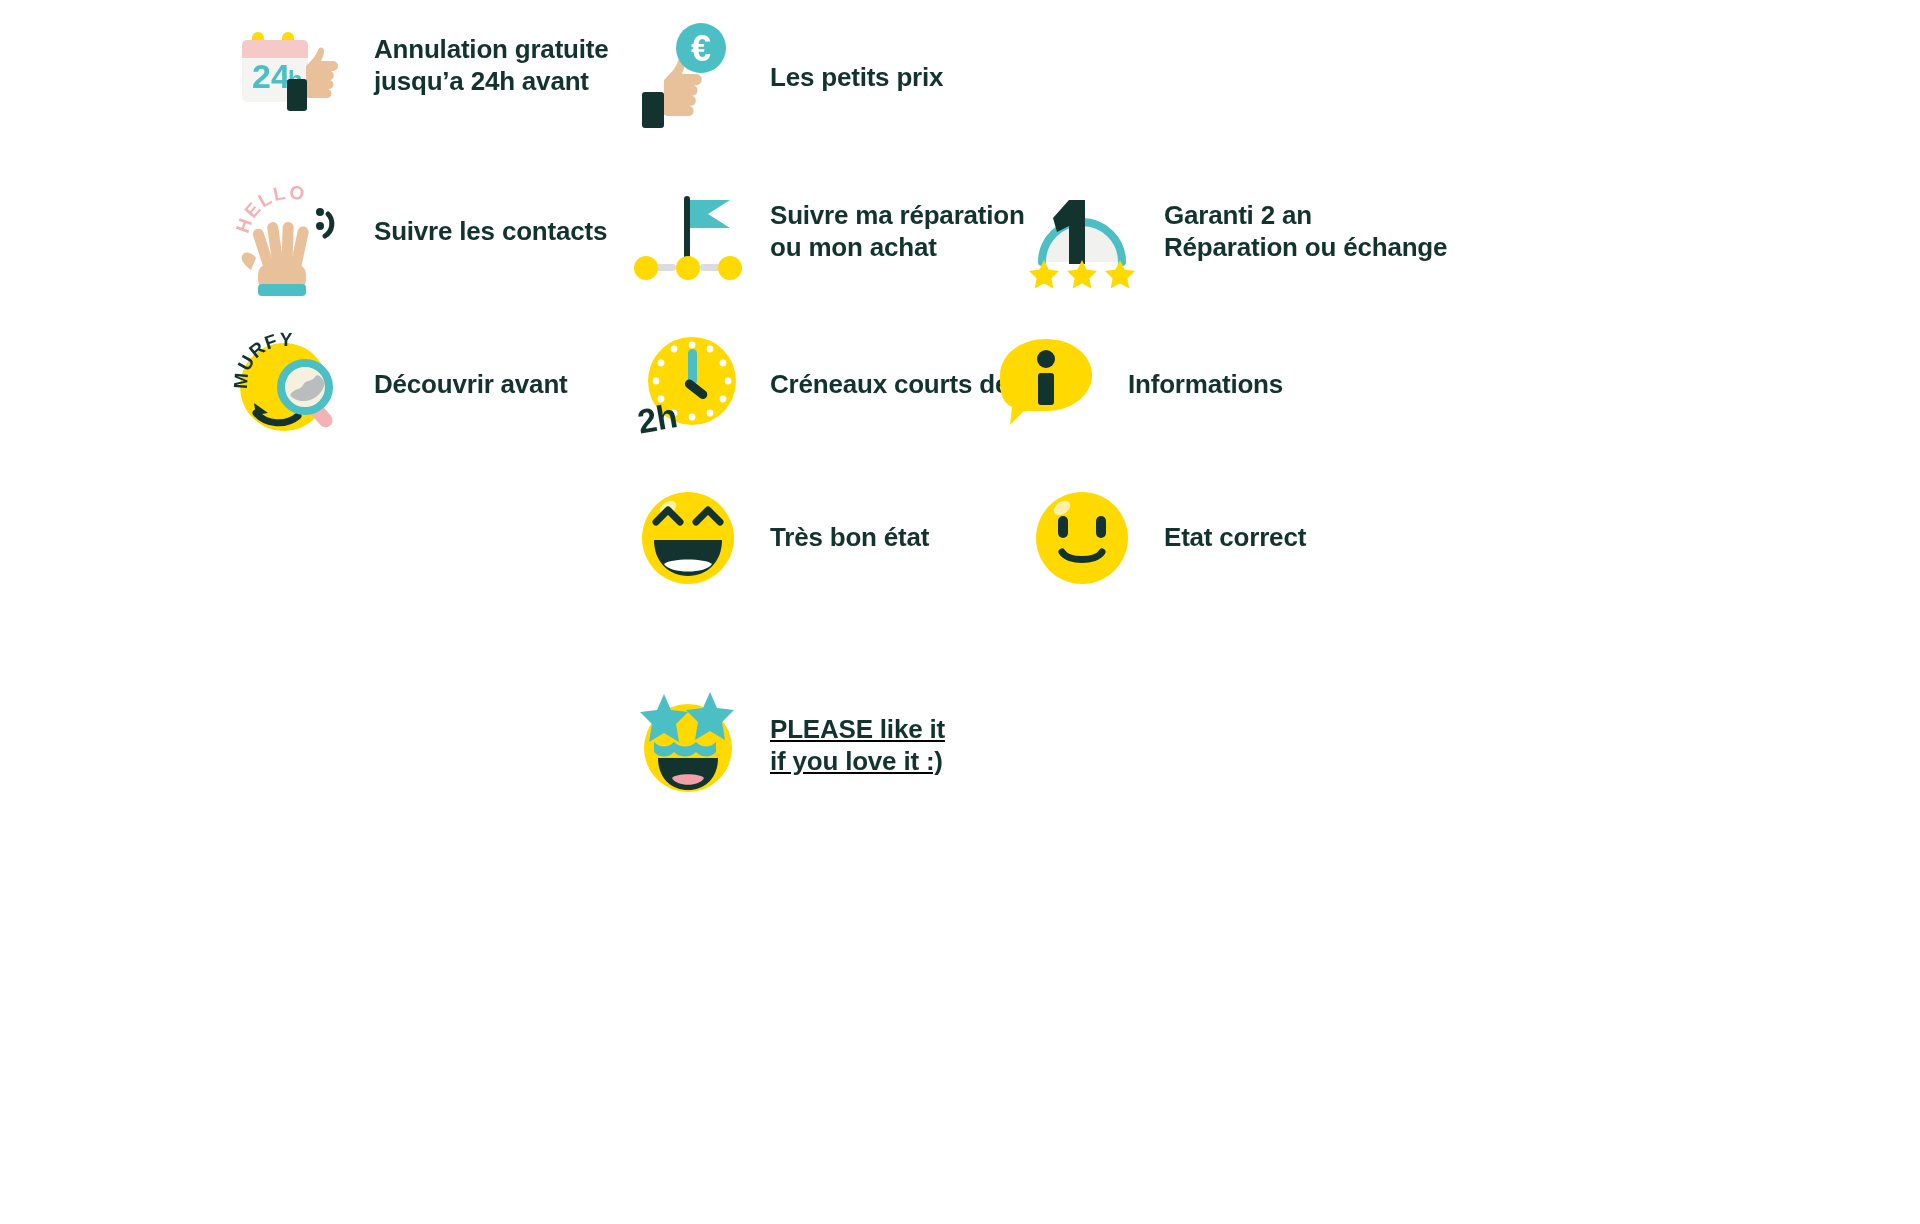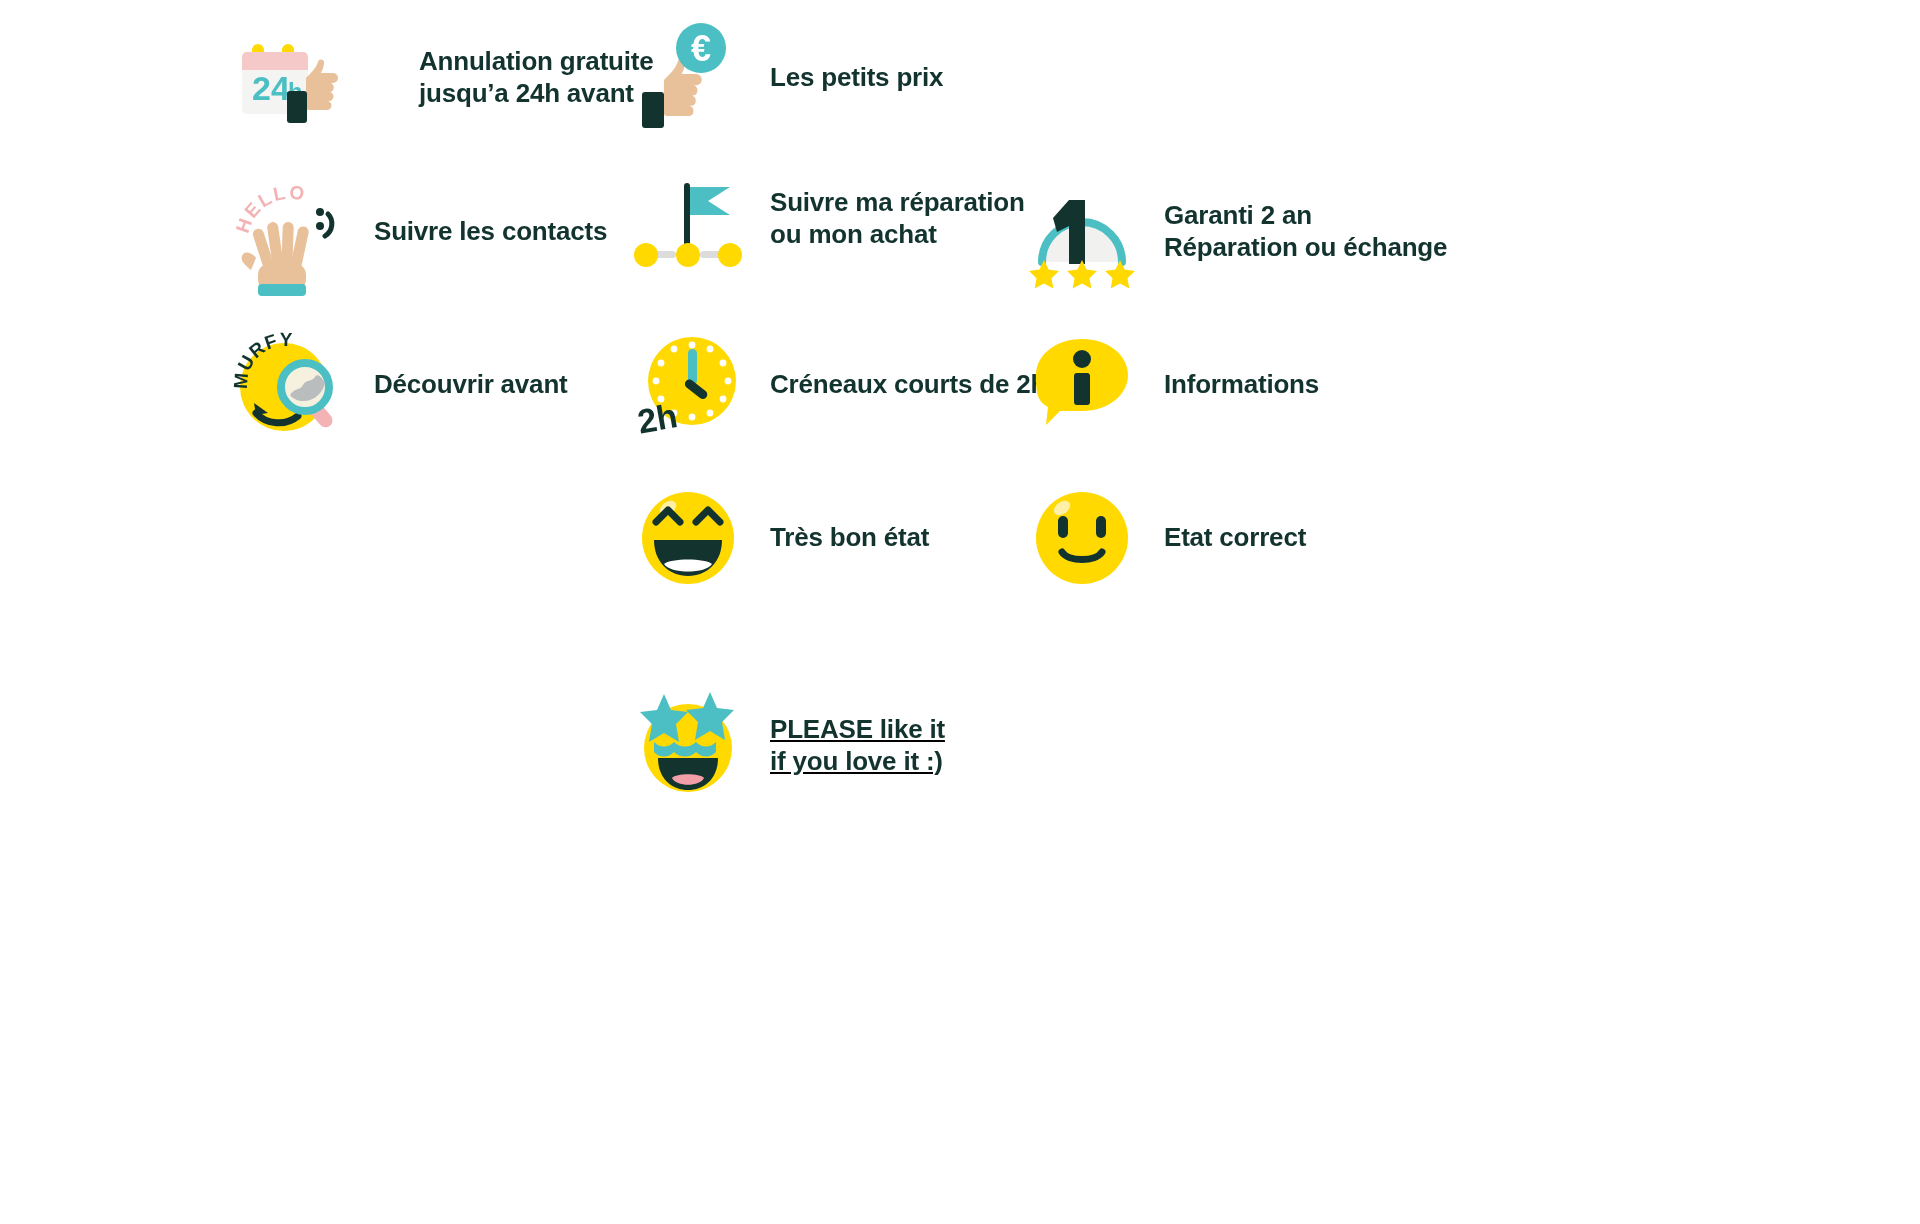--- a/index.html
+++ b/index.html
@@ -30,21 +30,21 @@
     line-height:1.22;
     letter-spacing:-0.2px;
     white-space:pre-line;
   }
   svg{display:block;overflow:visible;}
 </style>
 </head>
 <body>
 
 <div class="board">
-    <div class="cell" style="left: 232px; top: 18px; gap: 45px;">
+    <div class="cell" style="left: 232px; top: 6px;">
       <div class="icon-wrap">
         <svg width="120" height="120" viewBox="0 0 120 120">
       <rect x="20" y="26" width="12" height="22" rx="6" fill="#FFD900"></rect>
       <rect x="50" y="26" width="12" height="22" rx="6" fill="#FFD900"></rect>
       <rect x="10" y="34" width="66" height="62" rx="5" fill="#F4F4F2"></rect>
       <path d="M10 39a5 5 0 0 1 5-5h56a5 5 0 0 1 5 5v13H10z" fill="#F6C9C9"></path>
       <text x="20" y="82" font-family="'Liberation Sans',sans-serif" font-size="34" font-weight="700" fill="#4BBFC3">24</text>
       <text x="56" y="82" font-family="'Liberation Sans',sans-serif" font-size="24" font-weight="700" fill="#4BBFC3">h</text>
       <path d="M74 60c6-6 10-10 12-16 1-4 7-3 6 2-0.6 4-2 7-3 9h12a5 5 0 0 1 0 10h-2a5 5 0 0 1 0 9h-2a4.5 4.5 0 0 1 0 9h-2a4.5 4.5 0 0 1 0 9H78c-3 0-4-1-4-3z" fill="#E8C19A"></path>
       <rect x="55" y="73" width="20" height="32" rx="3" fill="#12332E"></rect>
@@ -80,21 +80,21 @@
         <rect x="50" y="50" width="11" height="50" rx="5.5" transform="rotate(2 55 75)"></rect>
         <rect x="62" y="54" width="11" height="46" rx="5.5" transform="rotate(12 67 77)"></rect>
         <path d="M24 86c-4-6-12-8-14-2-2 5 4 10 9 14z"></path>
         <rect x="26" y="92" width="48" height="26" rx="10"></rect>
       </g>
       <rect x="26" y="112" width="48" height="12" rx="4" fill="#4BBFC3"></rect>
     </svg>
       </div>
       <div class="label">Suivre les contacts</div>
     </div>
-    <div class="cell" style="left: 628px; top: 159px;">
+    <div class="cell" style="left: 628px; top: 172px;">
       <div class="icon-wrap">
         <svg width="120" height="120" viewBox="0 0 120 120">
       <rect x="22" y="92" width="26" height="7" rx="3.5" fill="#DCDCDC"></rect>
       <rect x="72" y="92" width="26" height="7" rx="3.5" fill="#DCDCDC"></rect>
       <rect x="56" y="24" width="6" height="74" rx="3" fill="#12332E"></rect>
       <path d="M62 28h40l-22 14 22 14H62z" fill="#4BBFC3"></path>
       <circle cx="18" cy="96" r="12" fill="#FFD900"></circle>
       <circle cx="60" cy="96" r="12" fill="#FFD900"></circle>
       <circle cx="102" cy="96" r="12" fill="#FFD900"></circle>
     </svg>
@@ -153,21 +153,21 @@
         <circle cx="33" cy="38" r="3.4"></circle>
             <circle cx="46" cy="24" r="3.4"></circle>
       </g>
       <rect x="60" y="24" width="9" height="36" rx="4.5" fill="#4BBFC3"></rect>
       <rect x="63" y="52" width="9" height="26" rx="4.5" fill="#12332E" transform="rotate(-52 67 64)"></rect>
       <text x="10" y="106" font-family="'Liberation Sans',sans-serif" font-size="34" font-weight="700" fill="#12332E" transform="rotate(-10 26 96)">2h</text>
     </svg>
       </div>
       <div class="label">Créneaux courts de 2h</div>
     </div>
-    <div class="cell" style="left: 1022px; top: 325px;">
+    <div class="cell" style="left: 986px; top: 325px;">
       <div class="icon-wrap">
         <svg width="120" height="120" viewBox="0 0 120 120">
       <path d="M60 14c26 0 46 16 46 36s-20 36-46 36H38l-14 14 2-18C14 76 14 64 14 50 14 30 34 14 60 14z" fill="#FFD900"></path>
       <circle cx="60" cy="34" r="9" fill="#12332E"></circle>
       <rect x="52" y="48" width="16" height="32" rx="3" fill="#12332E"></rect>
     </svg>
       </div>
       <div class="label">Informations</div>
     </div>
     <div class="cell" style="left: 628px; top: 478px;">

